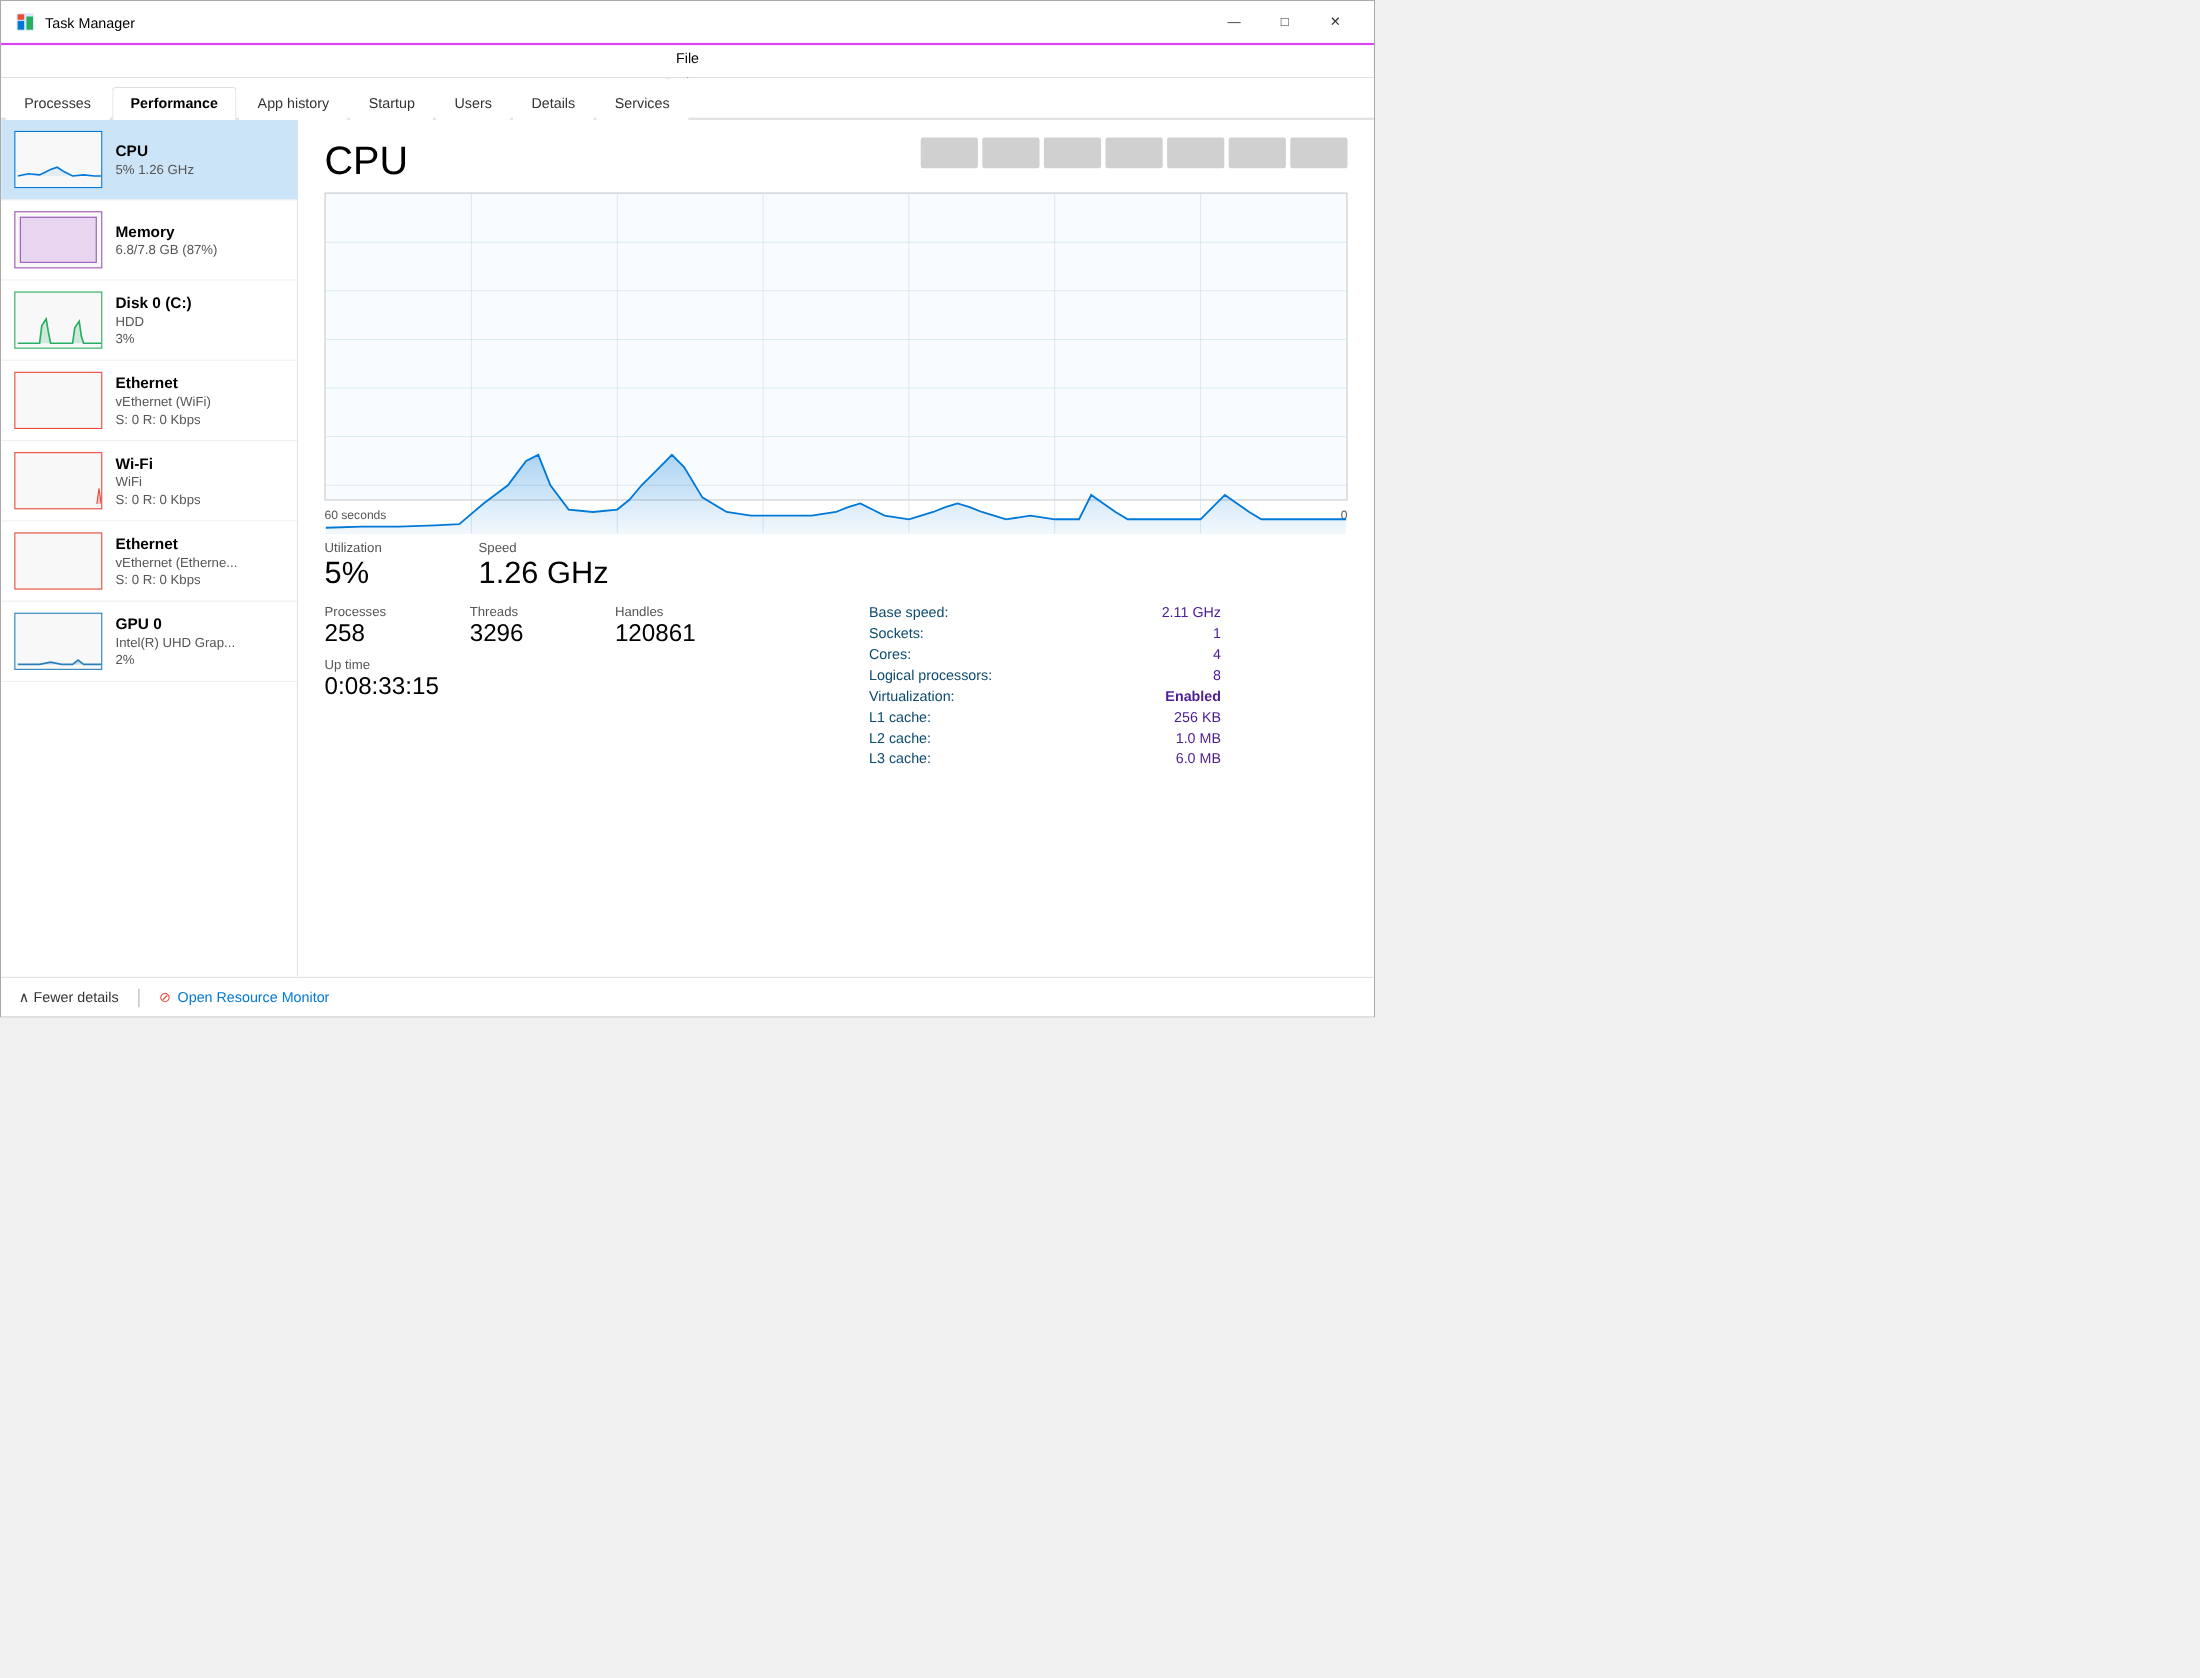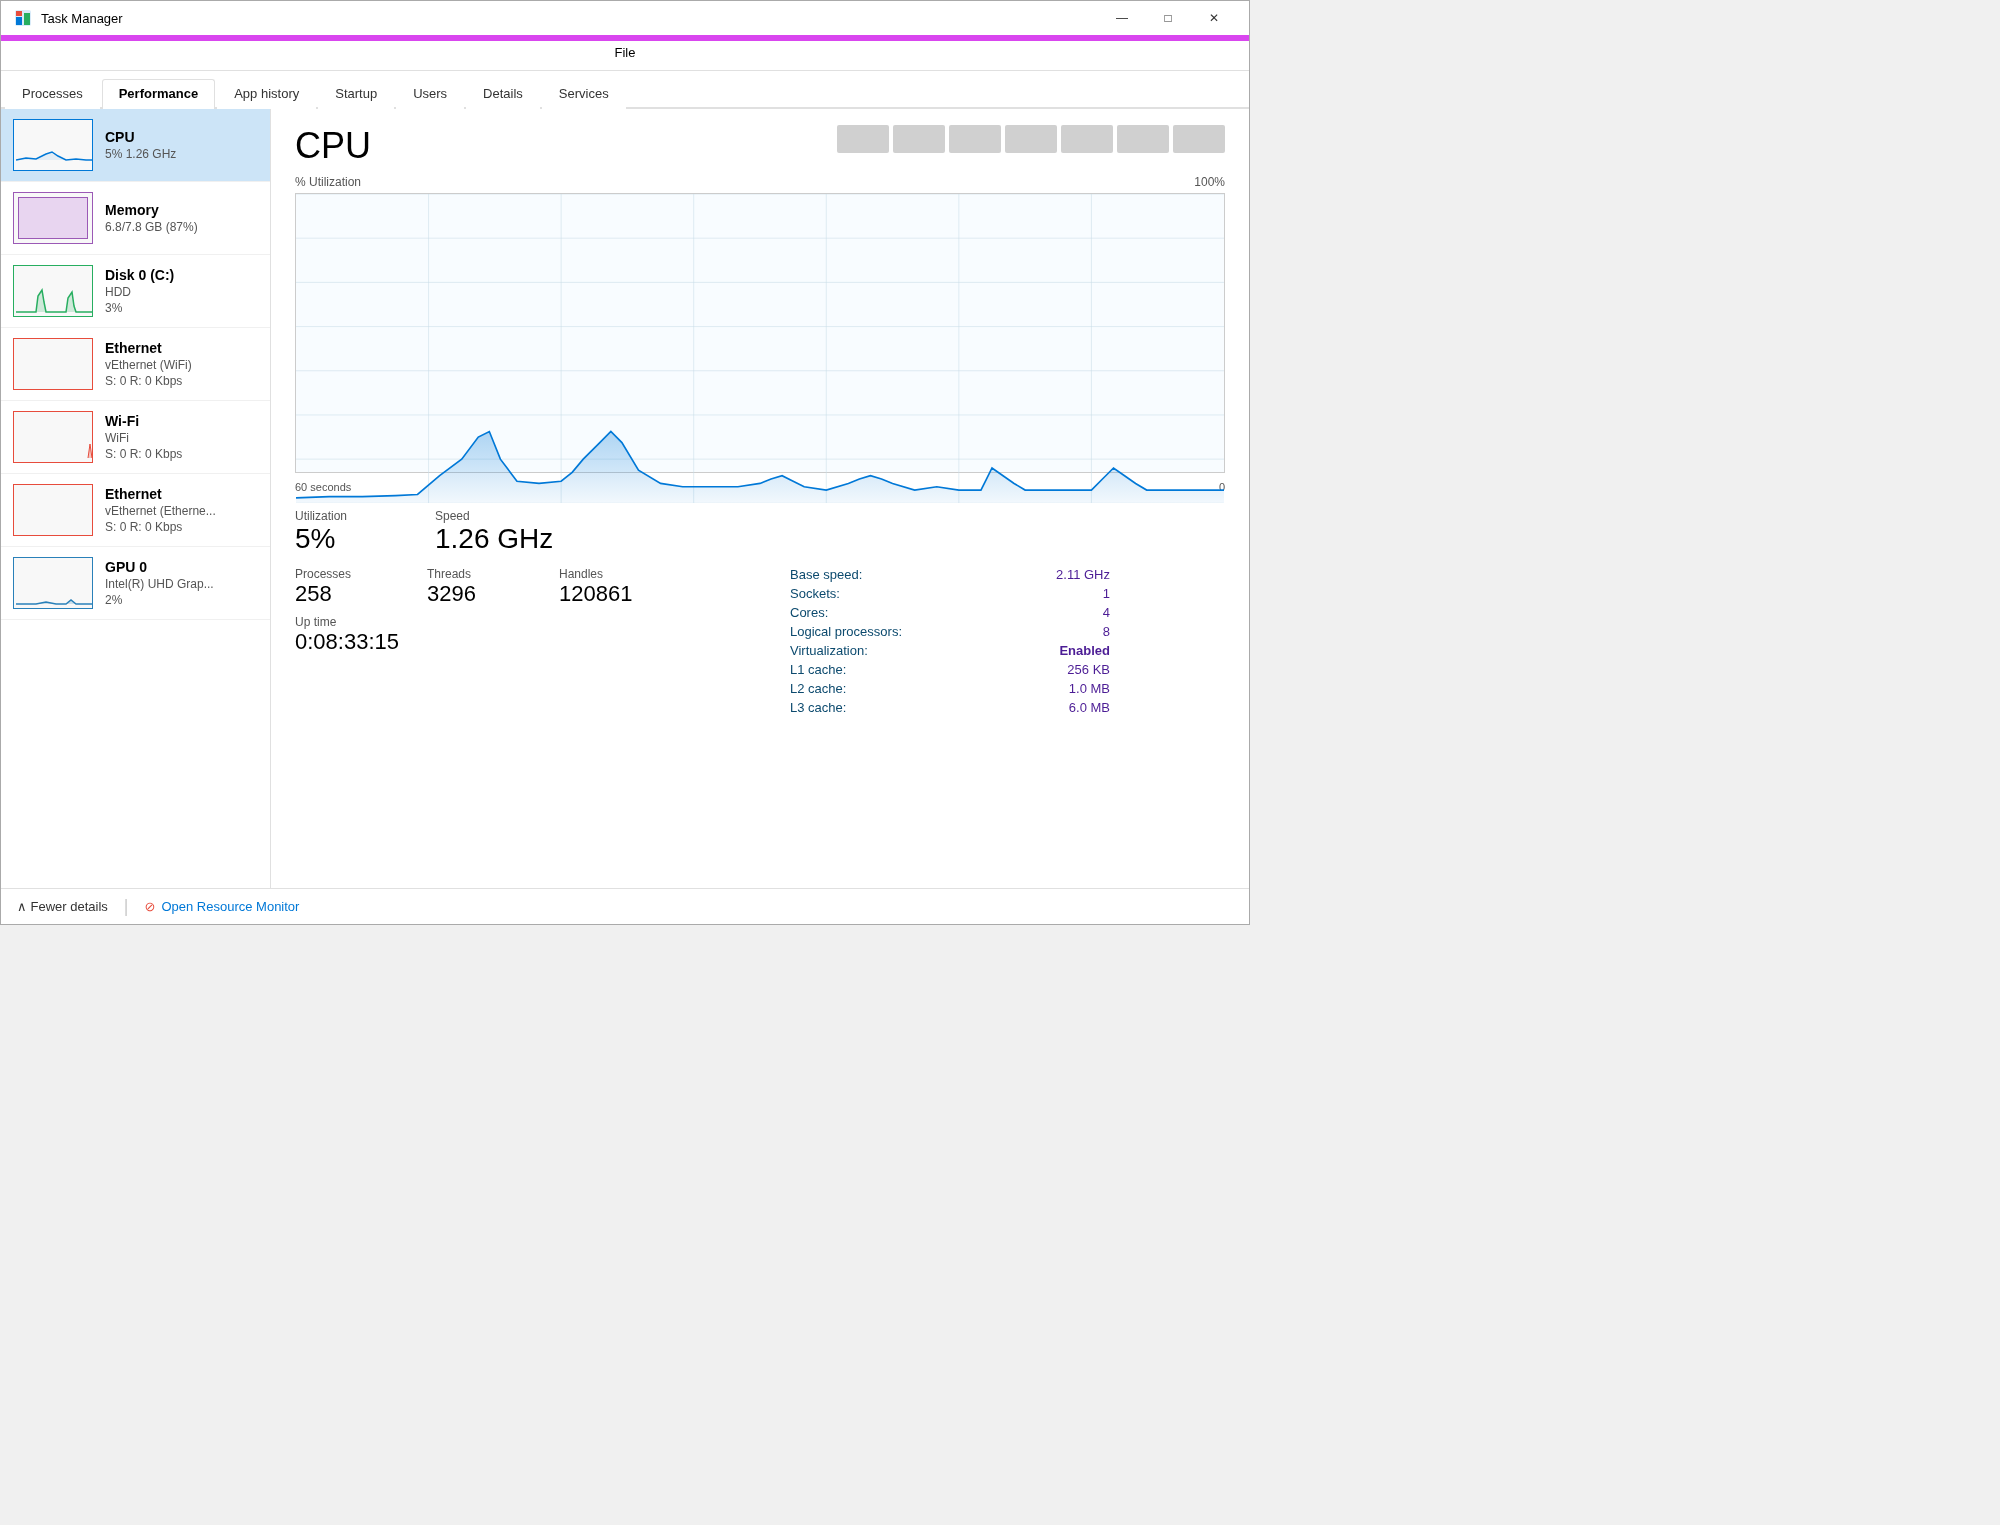--- a/index.html
+++ b/index.html
@@ -22,21 +22,21 @@
       flex-direction: column;
     }
 
     
     .titlebar {
       background: #fff;
       height: 40px;
       display: flex;
       align-items: center;
       padding: 0 12px;
-      border-bottom: 6px solid #d946ef;
+      border-bottom: 2px solid #d946ef;
       flex-shrink: 0;
     }
     .titlebar-icon {
       width: 20px;
       height: 20px;
       margin-right: 8px;
       display: flex;
       align-items: center;
       justify-content: center;
     }
@@ -432,24 +432,20 @@
           <div class="cpu-info-block"></div>
           <div class="cpu-info-block"></div>
           <div class="cpu-info-block"></div>
           <div class="cpu-info-block"></div>
           <div class="cpu-info-block"></div>
           <div class="cpu-info-block"></div>
           <div class="cpu-info-block"></div>
         </div>
       </div>
 
-      <div class="chart-label-row">
-        <span>% Utilization</span>
-        <span>100%</span>
-      </div>
 
       <div class="cpu-chart-container">
         <svg class="cpu-chart-grid" viewBox="0 0 840 280" preserveAspectRatio="none">
 
           <line x1="0" y1="0" x2="840" y2="0" stroke="#c8dce8" stroke-width="0.5"></line>
           <line x1="0" y1="40" x2="840" y2="40" stroke="#c8dce8" stroke-width="0.5"></line>
           <line x1="0" y1="80" x2="840" y2="80" stroke="#c8dce8" stroke-width="0.5"></line>
           <line x1="0" y1="120" x2="840" y2="120" stroke="#c8dce8" stroke-width="0.5"></line>
           <line x1="0" y1="160" x2="840" y2="160" stroke="#c8dce8" stroke-width="0.5"></line>
           <line x1="0" y1="200" x2="840" y2="200" stroke="#c8dce8" stroke-width="0.5"></line>

